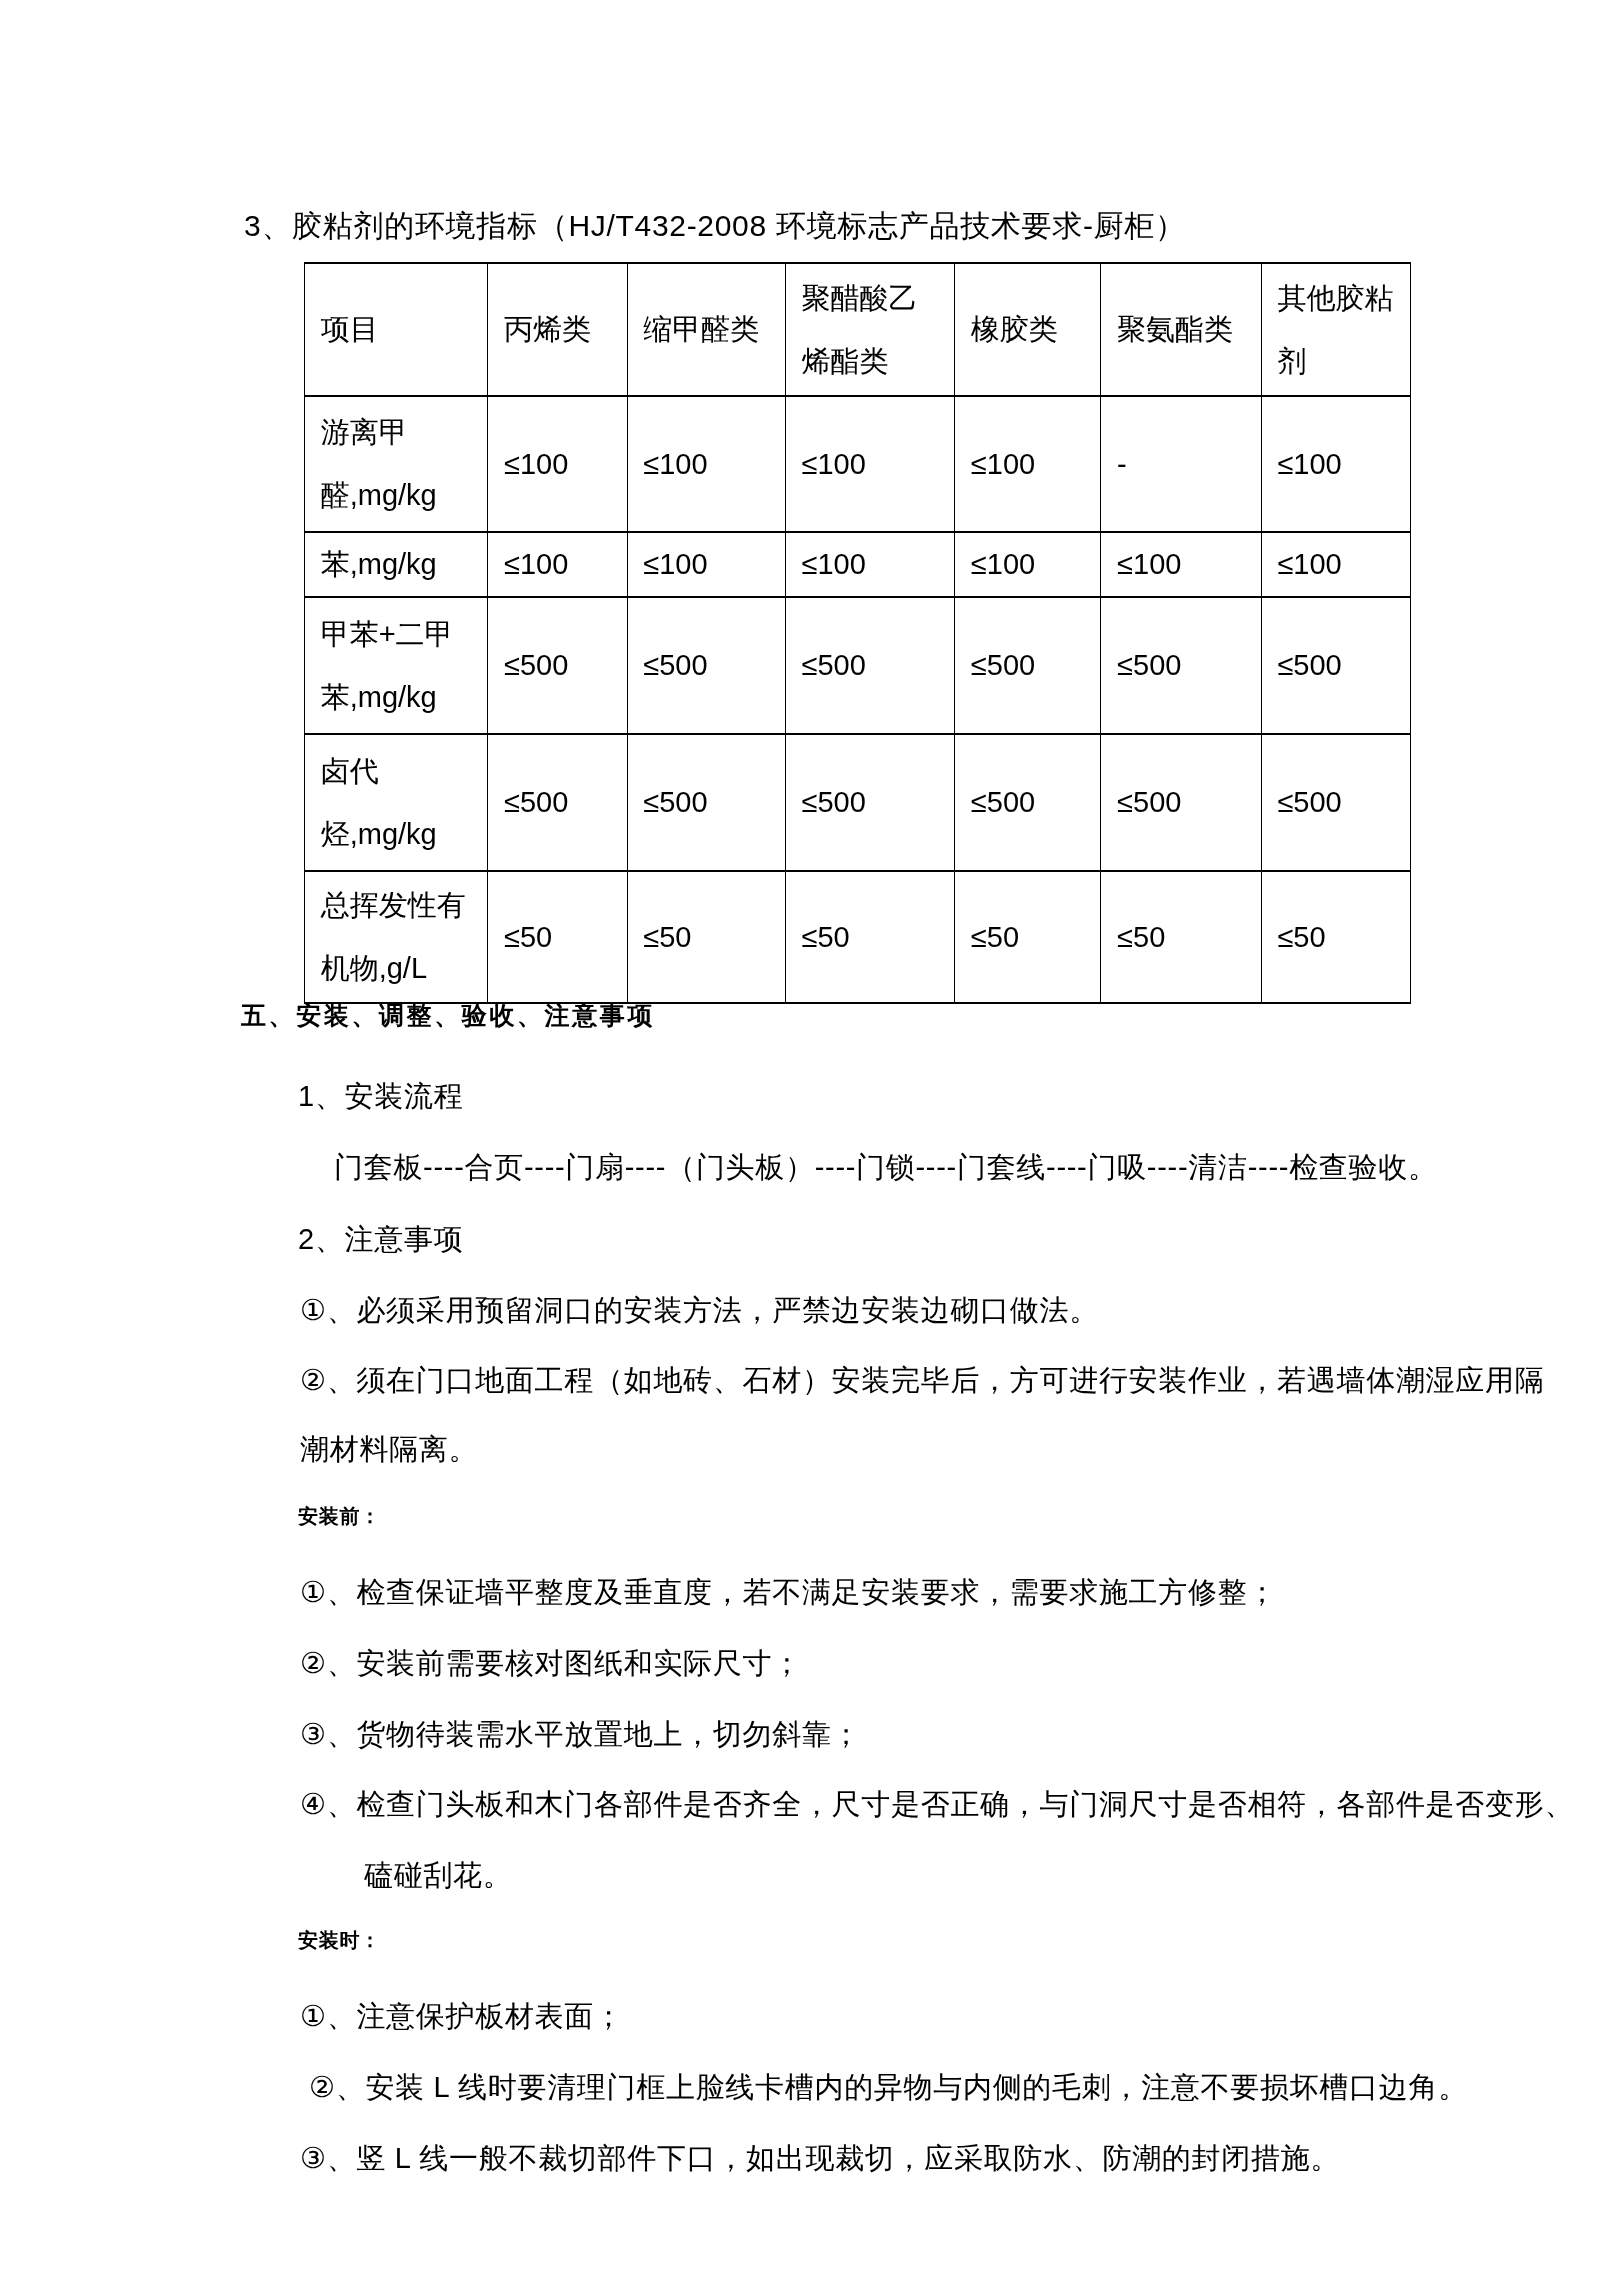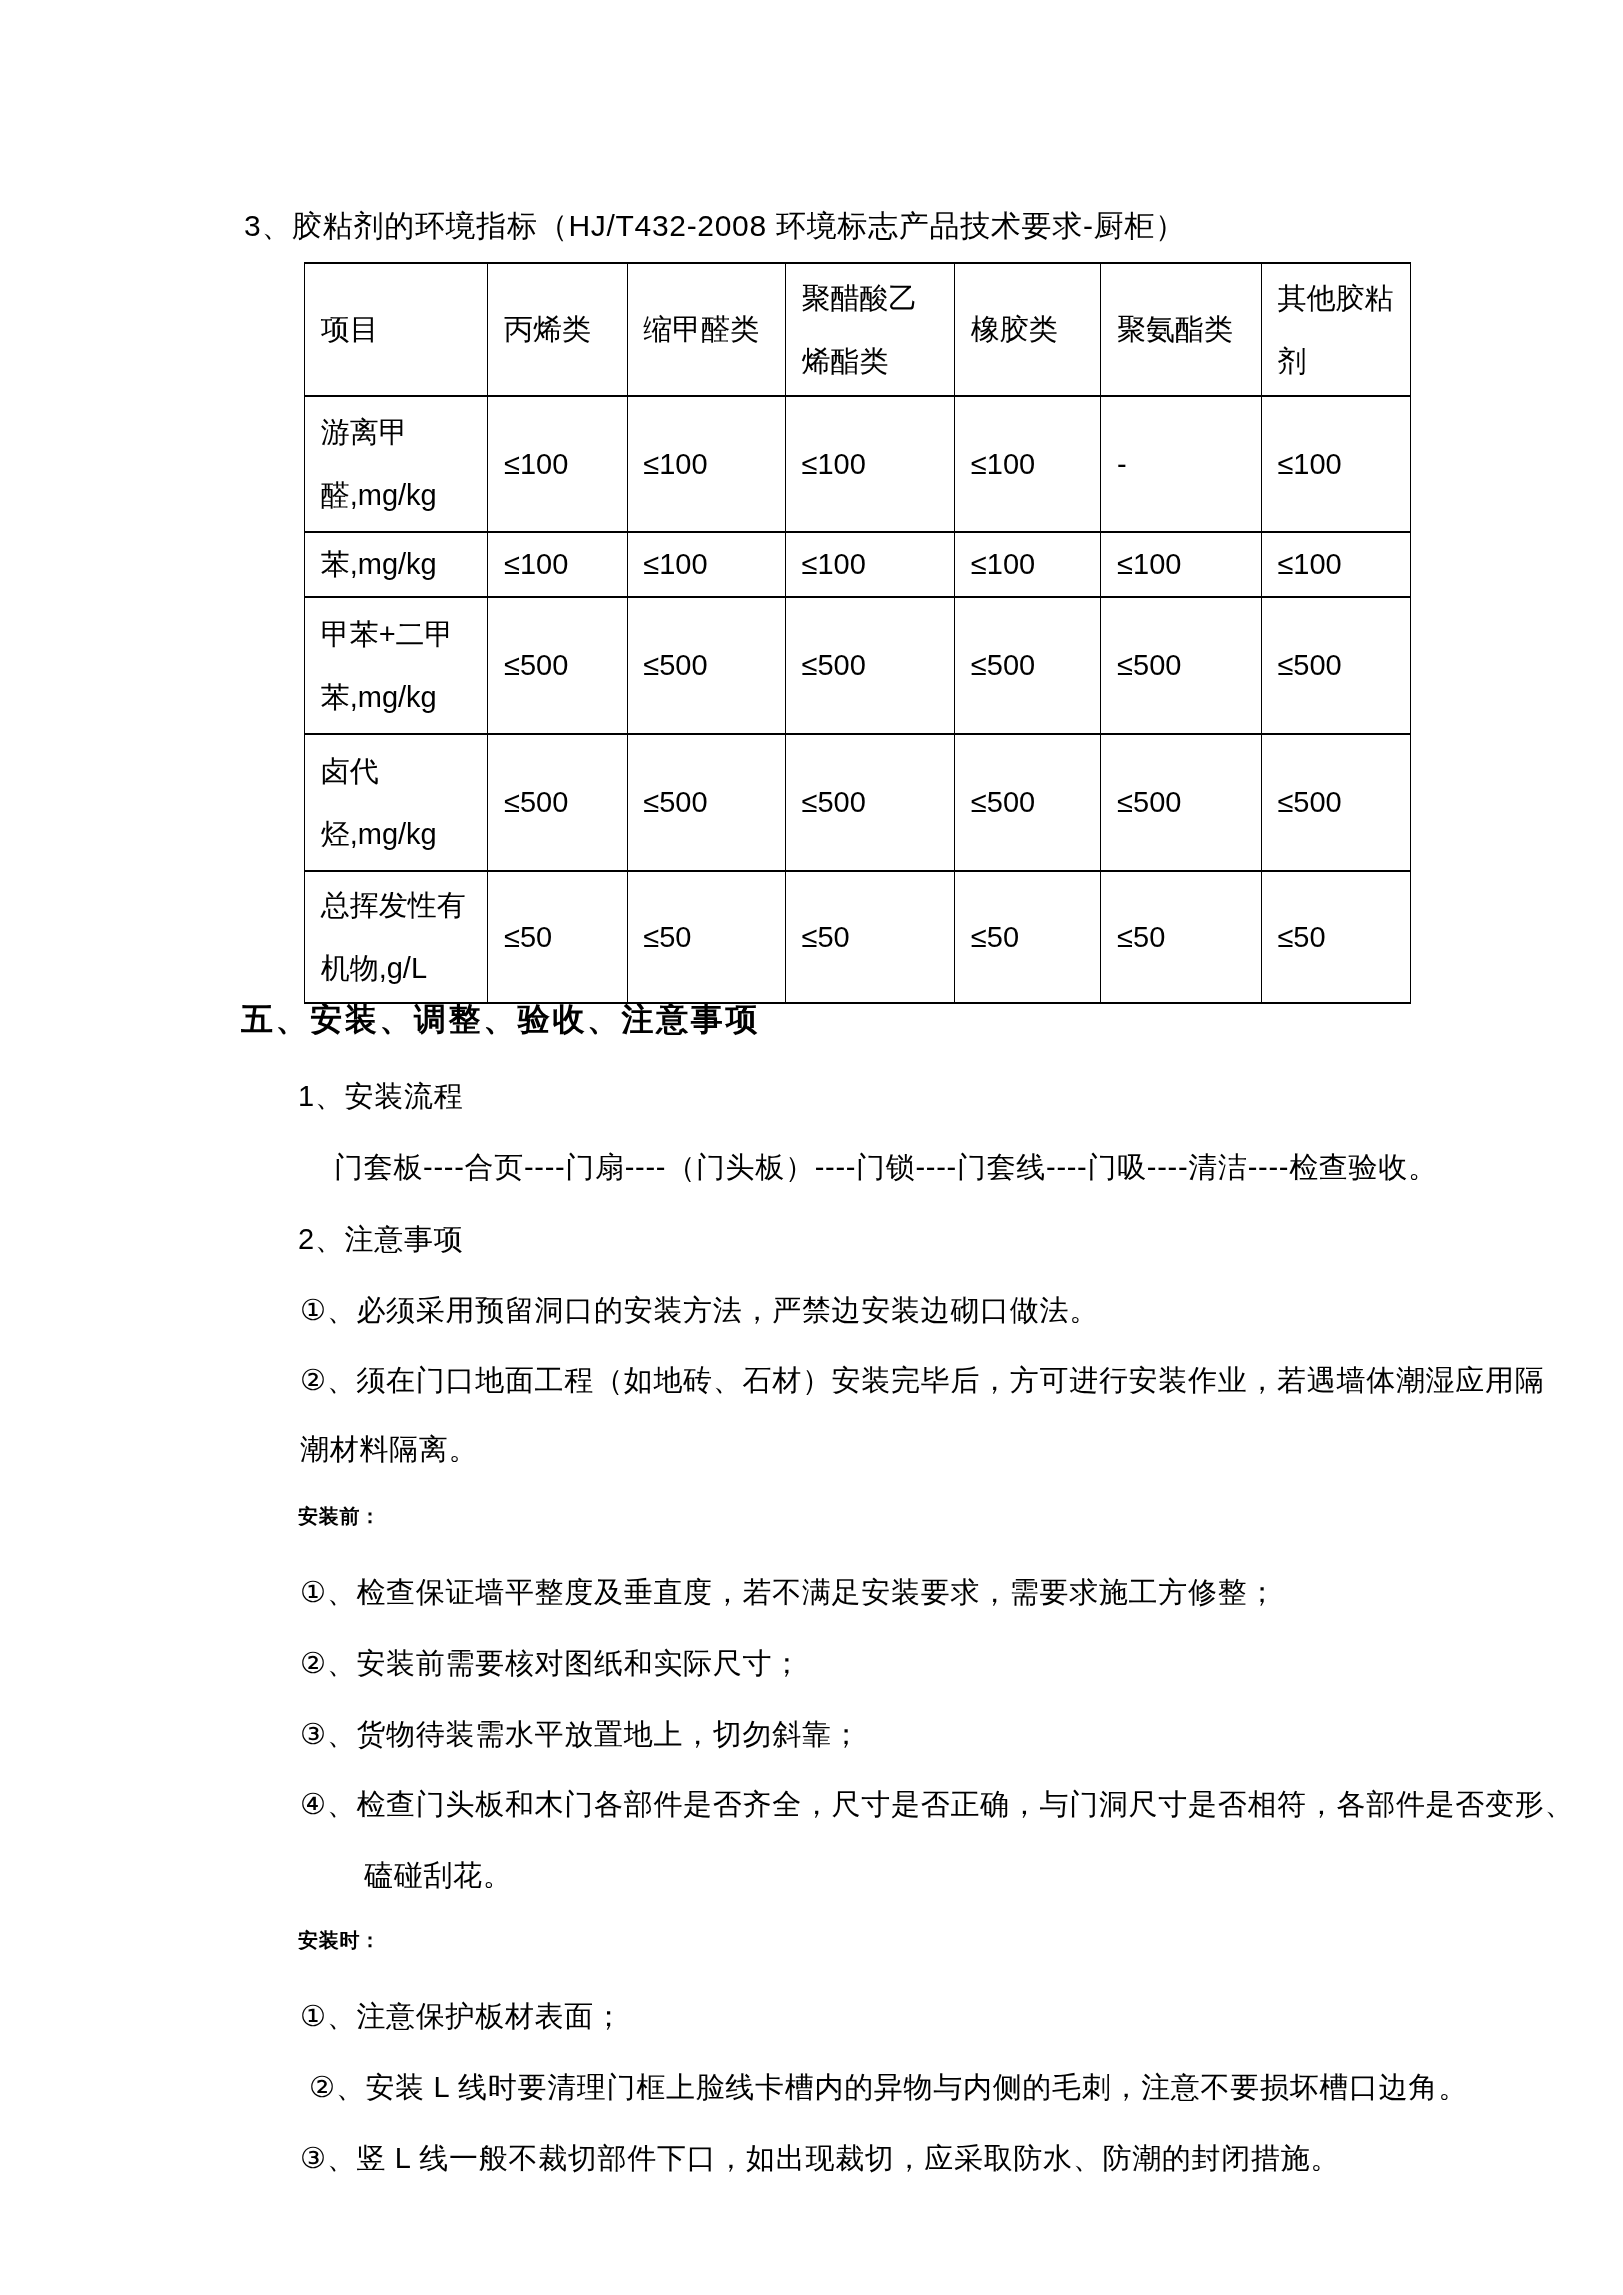--- a/index.html
+++ b/index.html
@@ -6,21 +6,21 @@
   body{
     width:1623px;height:2295px;
     background:#ffffff;color:#000000;
     font-family:"Liberation Sans","DejaVu Sans",sans-serif;
     position:relative;overflow:hidden;
   }
   .abs{position:absolute;white-space:nowrap;}
 
   
   .h-small{font-size:30px;line-height:1.2;font-weight:400;letter-spacing:0.7px;}
-  .h-big{font-size:32px;line-height:1.2;font-weight:700;letter-spacing:2.6px;}
+  .h-big{font-size:25px;line-height:1.2;font-weight:700;letter-spacing:2.6px;}
 
   
   .line{font-size:29px;line-height:1.25;letter-spacing:0.7px;}
   .line.bold{font-weight:700;font-size:20px;}
 
   
   table.spec{
     border-collapse:collapse;
     table-layout:fixed;
     width:1107px;

